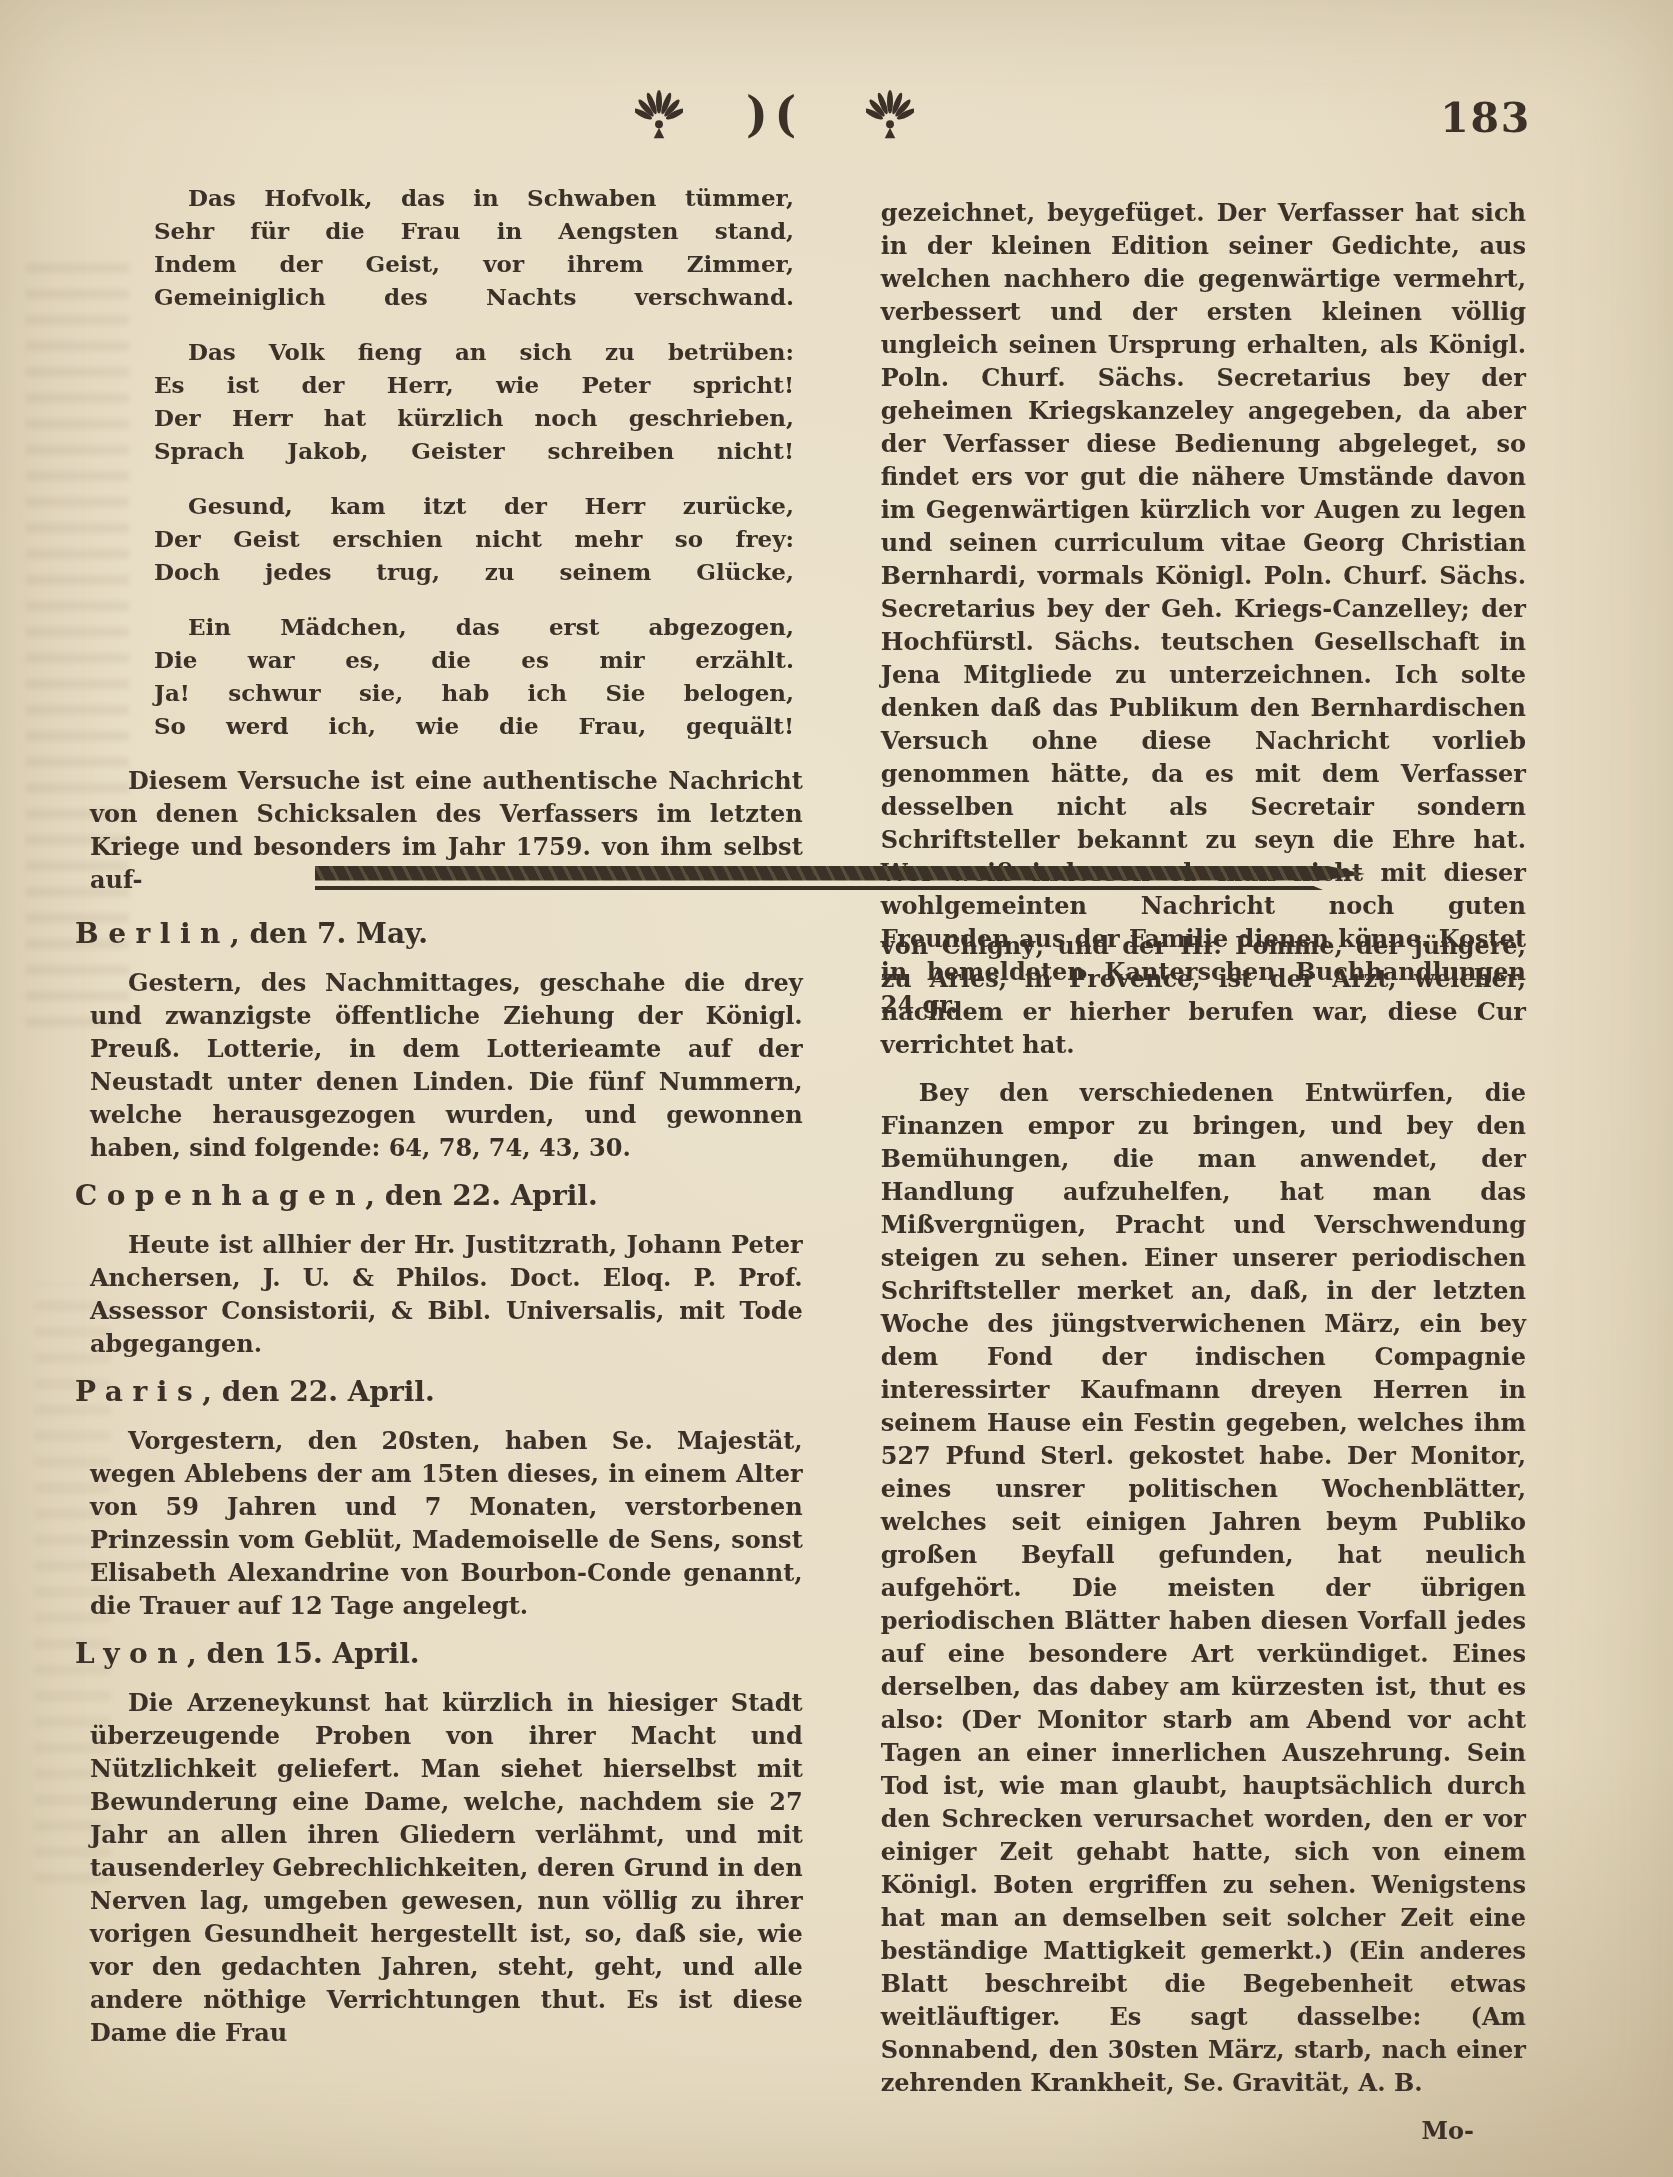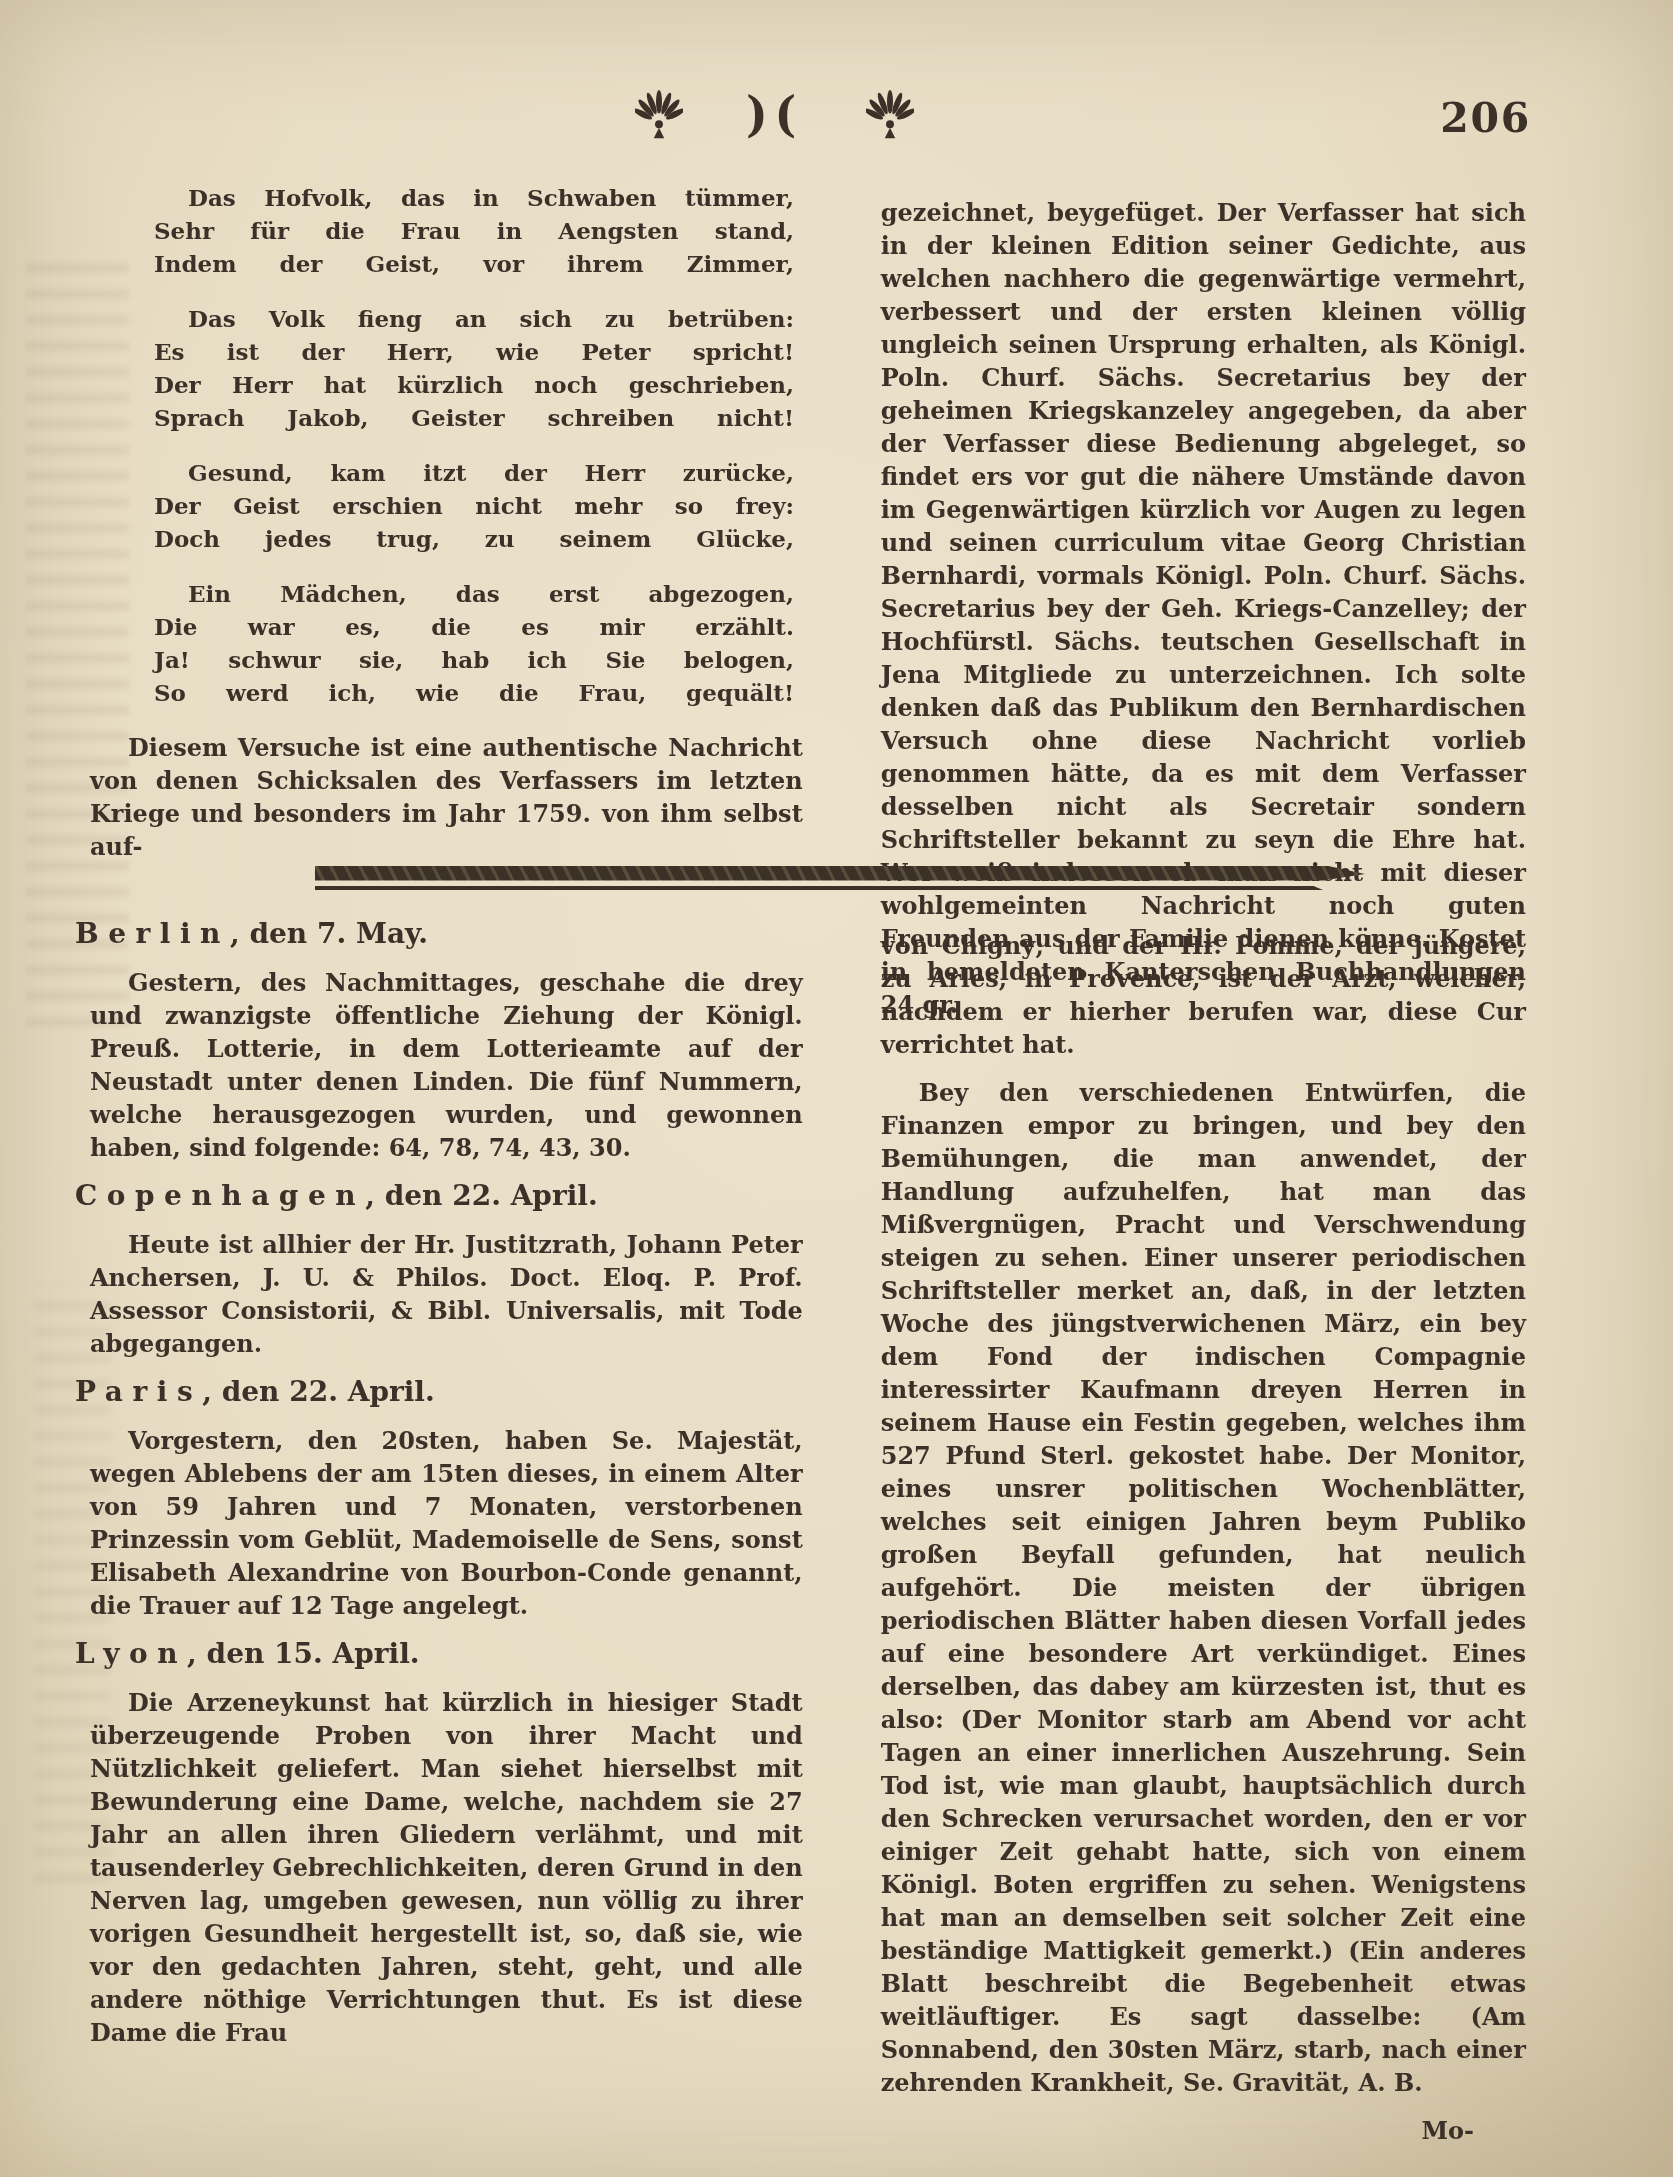--- a/index.html
+++ b/index.html
@@ -84,29 +84,30 @@
         <ellipse cx="27" cy="15" rx="3.4" ry="13" transform="rotate(-21 27 38)"></ellipse>
         <ellipse cx="27" cy="14.5" rx="3.4" ry="13.5"></ellipse>
         <ellipse cx="27" cy="15" rx="3.4" ry="13" transform="rotate(21 27 38)"></ellipse>
         <ellipse cx="27" cy="16" rx="3.4" ry="12.5" transform="rotate(42 27 38)"></ellipse>
         <ellipse cx="27" cy="17" rx="3.4" ry="12" transform="rotate(63 27 38)"></ellipse>
         <circle cx="27" cy="40" r="4.5"></circle>
         <path d="M27 44 L21 56 L33 56 Z"></path>
       </g>
     </svg>
   </div>
-  <div class="pagenum">206</div>
+  <div class="pagenum">183</div>
 
   <section class="top-section">
     <div class="col-l">
       <div class="poem">
         <div class="stanza">
           <div class="pline first">Das Hofvolk, das in Schwaben tümmer,</div>
           <div class="pline">Sehr für die Frau in Aengsten stand,</div>
           <div class="pline">Indem der Geist, vor ihrem Zimmer,</div>
+          <div class="pline">Gemeiniglich des Nachts verschwand.</div>
         </div>
         <div class="stanza">
           <div class="pline first">Das Volk fieng an sich zu betrüben:</div>
           <div class="pline">Es ist der Herr, wie Peter spricht!</div>
           <div class="pline">Der Herr hat kürzlich noch geschrieben,</div>
           <div class="pline">Sprach Jakob, Geister schreiben nicht!</div>
         </div>
         <div class="stanza">
           <div class="pline first">Gesund, kam itzt der Herr zurücke,</div>
           <div class="pline">Der Geist erschien nicht mehr so frey:</div>

